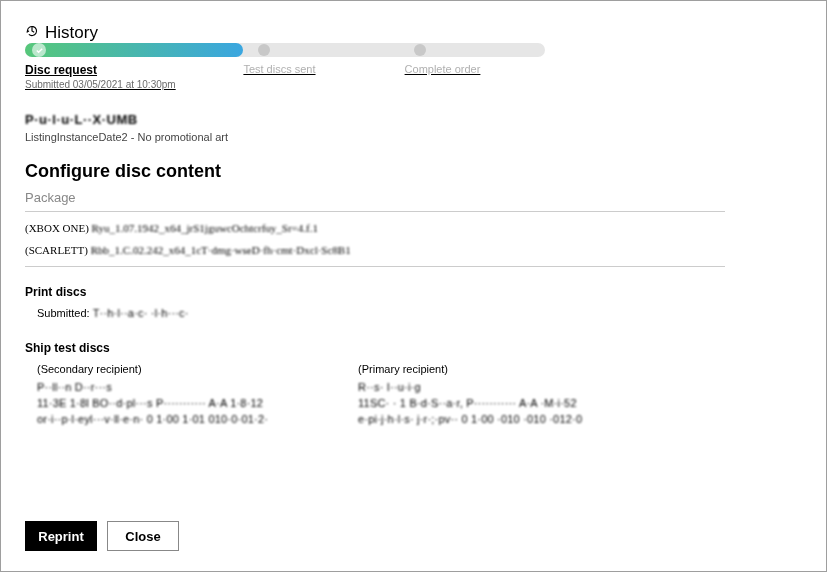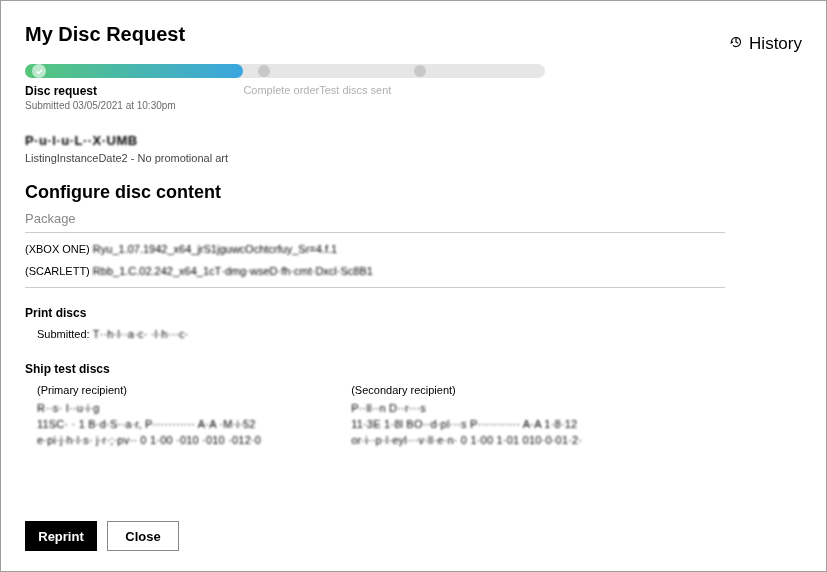--- a/index.html
+++ b/index.html
@@ -13,21 +13,21 @@
     border:1px solid #9e9e9e;
     padding:22px 24px 18px 24px;
     position:relative;
     font-size:12px;
   }
   .header-row { display:flex; justify-content:space-between; align-items:center; }
   h1.title { font-size:20px; font-weight:700; margin:0 0 18px 0; }
   .history-link { display:flex; align-items:center; gap:6px; font-size:17px; cursor:pointer; }
   .history-link svg { width:14px; height:14px; }
 
-  .progress-wrap { width:520px; margin-bottom:6px; }
+  .progress-wrap { width:520px; margin-bottom:6px;text-decoration:underline; }
   .progress-track {
     position:relative; height:14px; border-radius:8px; background:#e6e6e6;
   }
   .progress-fill {
     position:absolute; left:0; top:0; height:14px; width:42%;
     border-radius:8px;
     background:linear-gradient(90deg,#56c77a 0%, #3aa6e0 100%);
   }
   .progress-dot {
     position:absolute; top:50%; transform:translate(-50%,-50%);
@@ -56,21 +56,21 @@
     font-size:11px;
     filter: blur(1.3px);
     letter-spacing:0.2px;
   }
   .listing-sub { font-size:11px; color:#444; margin-top:4px; }
 
   .sect-head { font-size:12px; font-weight:600; margin-bottom:8px; margin-top:18px; }
   .sect-head.big { font-size:18px; }
   .pkg-label { font-size:13px; color:#888; margin:6px 0 6px 0; }
   hr.thin { border:none; border-top:1px solid #ccc; margin:4px 0; width:700px; }
-  .pkg-line { font-size:11px; margin:10px 0; }
+  .pkg-line { font-size:11px; margin:10px 0;font-family:Liberation Serif, serif; }
   .pkg-prefix { font-weight:400; }
   .pkg-rest { filter: blur(1.3px); display:inline-block; }
 
   .indented { margin-left:12px; font-size:11px; }
   .recips { display:flex; gap:90px; margin-top:6px; }
   .recip .lbl { font-size:11px; margin-bottom:6px; }
   .recip .line { margin:4px 0; }
 
   .footer-btns { position:absolute; left:24px; bottom:20px; display:flex; gap:10px; }
   .btn {
@@ -78,21 +78,20 @@
     display:flex; align-items:center; justify-content:center;
     cursor:pointer; user-select:none;
   }
   .btn.primary { background:#000; color:#fff; padding:0 4px; }
   .btn.secondary { background:#fff; color:#000; border:1px solid #888; padding:8px 16px; }
 </style>
 </head>
 <body>
 
 <div class="header-row">
-  <h1 class="title">My Disc Request</h1>
   <div class="history-link">
     <span>
       <svg viewBox="0 0 16 16" fill="none" stroke="#000" stroke-width="1.3">
         <path d="M8 3.5V8l2.5 1.5"></path>
         <path d="M2.8 8a5.2 5.2 0 1 1 1.6 3.8"></path>
         <path d="M2.3 9.8l.5-1.8 1.9.4"></path>
       </svg>
     </span>
     <span>History</span>
   </div>
@@ -107,22 +106,22 @@
         </svg>
     </div>
     <div class="progress-dot" style="left:46%"></div>
     <div class="progress-dot" style="left:76%"></div>
   </div>
   <div class="progress-labels">
     <div class="pl s1">
       <div class="main">Disc request</div>
       <div class="sub">Submitted 03/05/2021 at 10:30pm</div>
     </div>
+    <div class="pl s2">Test discs sent</div>
     <div class="pl s3">Complete order</div>
-    <div class="pl s2">Test discs sent</div>
   </div>
 </div>
 
 <div class="section">
   <div class="blurred">P·u·l·u·L··X·UMB</div>
   <div class="listing-sub">ListingInstanceDate2 - No promotional art</div>
 </div>
 
 <div class="sect-head big">Configure disc content</div>
 <div class="pkg-label">Package</div>
@@ -136,29 +135,29 @@
 <hr class="thin">
 
 <div class="sect-head">Print discs</div>
 <div class="indented">
   <span>Submitted: </span><span class="blurred-sm">T··h·l··a·c·  ·l·h···c·</span>
 </div>
 
 <div class="sect-head" style="margin-top:22px">Ship test discs</div>
 <div class="indented recips">
   <div class="recip">
+    <div class="lbl">(Secondary recipient)</div>
+    <div class="line blurred-sm">P··ll··n  D··r···s</div>
+    <div class="line blurred-sm">11·3E  1·8l  BO··d·pl···s  P···········  A·A 1·8·12</div>
+    <div class="line blurred-sm">or·i··p·l·eyl···v·ll·e·n·   0 1·00 1·01 010·0·01·2·</div>
+  </div>
+  <div class="recip">
     <div class="lbl">(Primary recipient)</div>
     <div class="line blurred-sm">R··s·  I··u·i·g</div>
     <div class="line blurred-sm">11SC·  · 1 B·d·S··a·r, P···········  A·A  ·M·i·52</div>
     <div class="line blurred-sm">e·pi·j·h·l·s·  j·r·;·pv··  0 1·00 ·010  ·010 ·012·0</div>
-  </div>
-  <div class="recip">
-    <div class="lbl">(Secondary recipient)</div>
-    <div class="line blurred-sm">P··ll··n  D··r···s</div>
-    <div class="line blurred-sm">11·3E  1·8l  BO··d·pl···s  P···········  A·A 1·8·12</div>
-    <div class="line blurred-sm">or·i··p·l·eyl···v·ll·e·n·   0 1·00 1·01 010·0·01·2·</div>
   </div>
 </div>
 
 <div class="footer-btns">
   <div class="btn primary">Reprint</div>
   <div class="btn secondary">Close</div>
 </div>
 
 </body></html>

